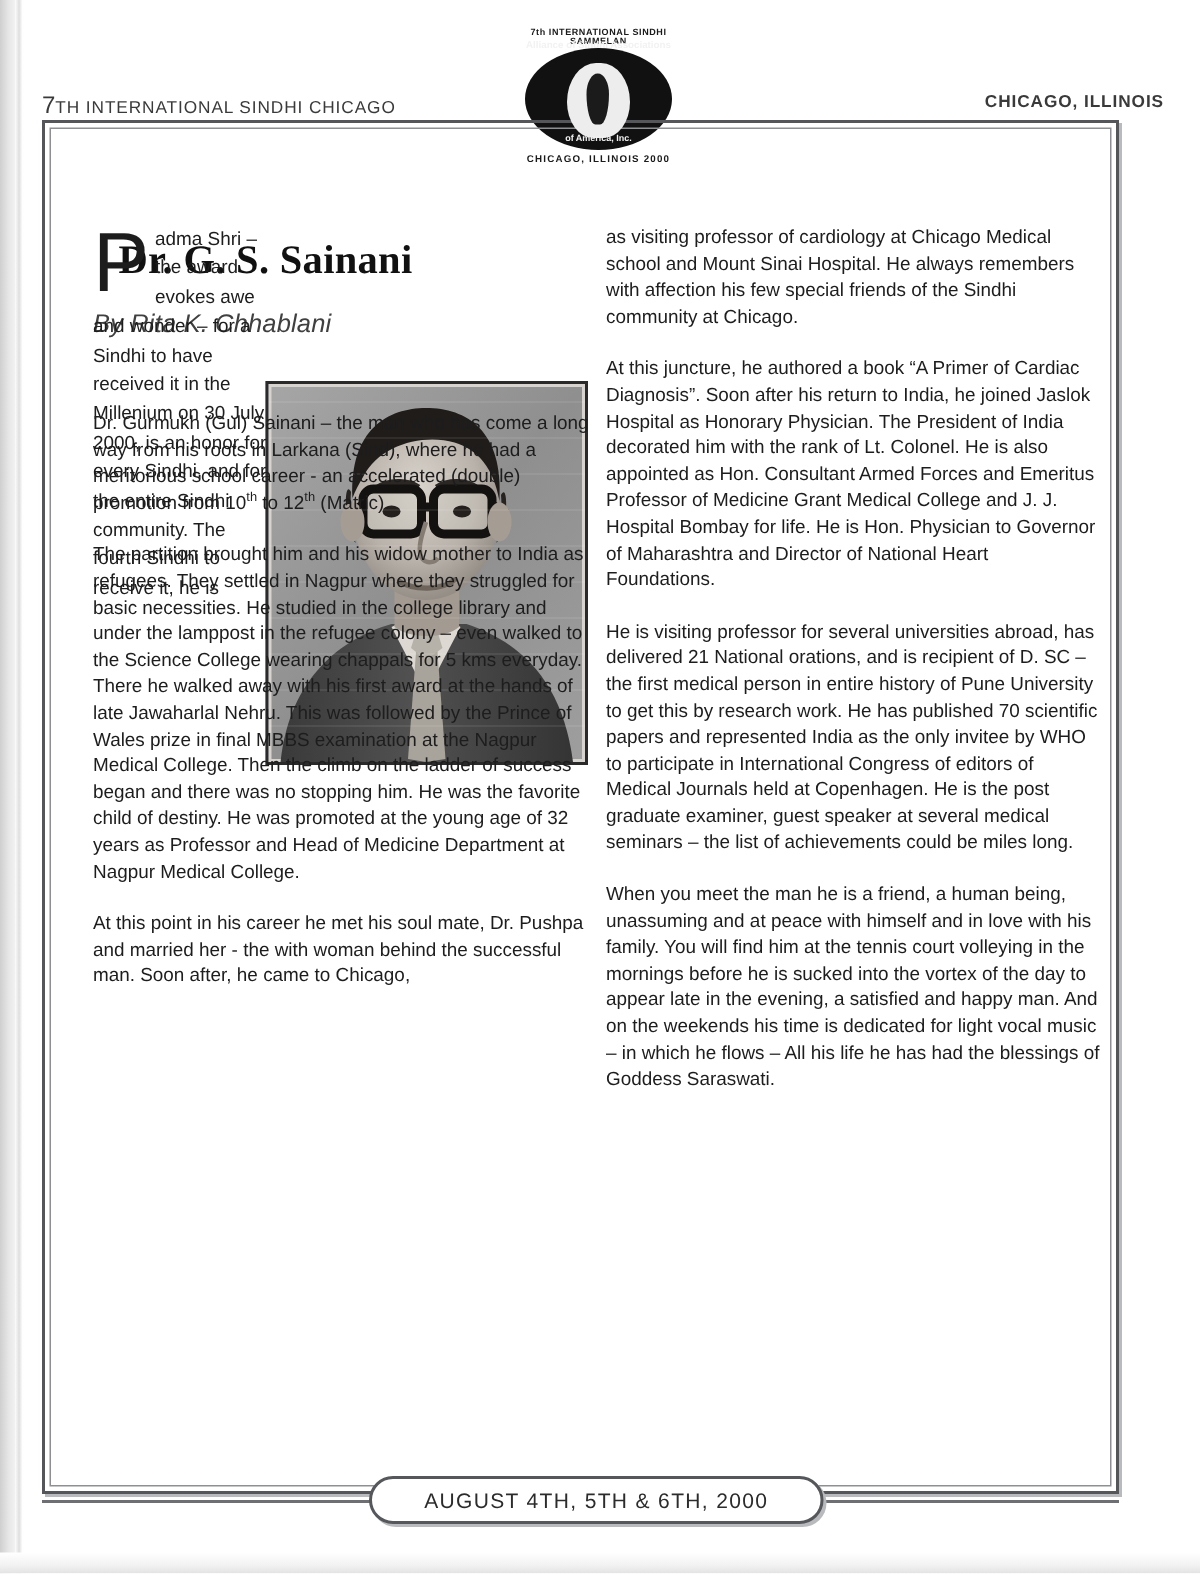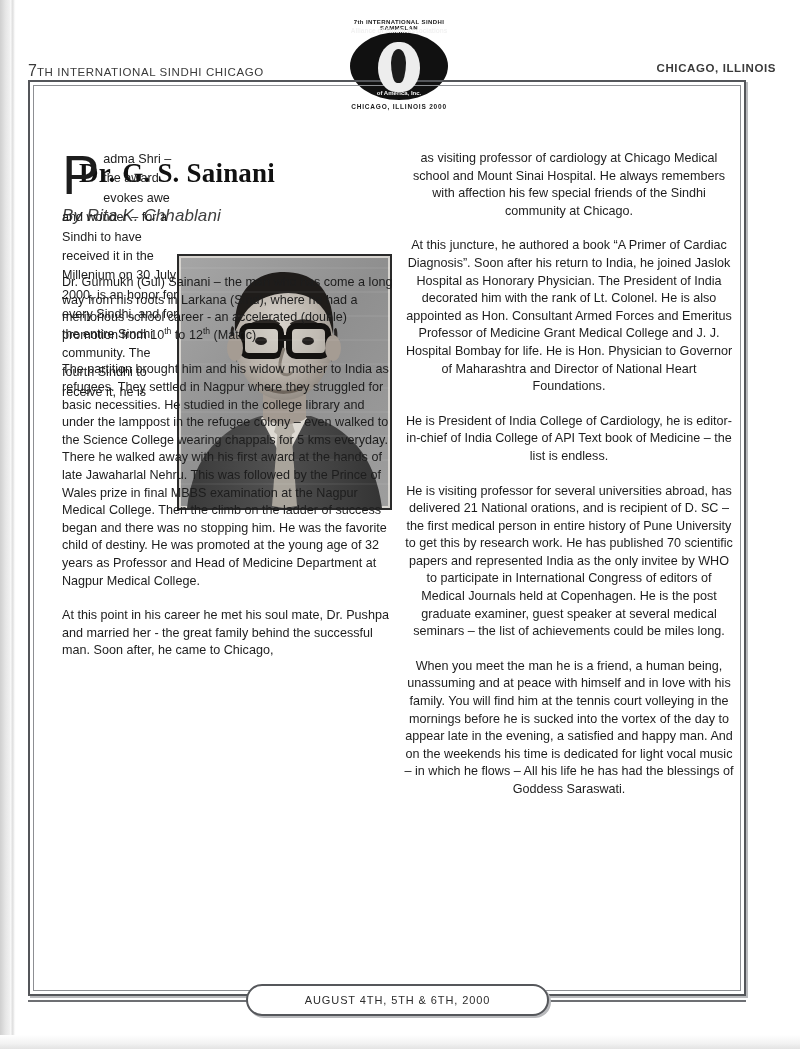--- a/index.html
+++ b/index.html
@@ -163,21 +163,21 @@
 
   .col {
     position: absolute;
     top: 0;
     font-size: 12.6px;
     line-height: 17.6px;
     color: #1d1d1d;
     text-align: left;
   }
   .col-left  { left: 0;   width: 335px; top: 96px; margin-top: 28px; }
-  .col-right { left: 342px; width: 330px; top: 0; text-align: center; }
+  .col-right { left: 342px; width: 330px; top: 0; }
 
   .col p {
     margin: 0 0 17px 0;
   }
 
   
   .intro-wrap {
     position: relative;
     width: 120px;
     font-size: 12.6px;
@@ -232,21 +232,21 @@
     border: 2px solid #55575b;
     border-radius: 16px;
     box-sizing: border-box;
     box-shadow: 2px 2px 0 0 #b9babd;
     background: #ffffff;
     display: flex;
     align-items: center;
     justify-content: center;
   }
   .foot-pill span {
-    font-size: 11px;
+    font-size: 14px;
     letter-spacing: .9px;
     color: #2c2c2c;
   }
   .page-number {
     position: absolute;
     right: 41px;
     top: 1023px;
     font-size: 10.5px;
     color: #333;
     letter-spacing: .4px;
@@ -352,27 +352,26 @@
     <div class="col" style="left:0; top:0; width:118px;">
       <div class="intro-wrap">
         <span class="dropcap">P</span>
         <p>adma Shri – the award evokes awe and wonder – for a Sindhi to have received it in the Millenium on 30 July 2000, is an honor for every Sindhi, and for the entire Sindhi community. The fourth Sindhi to receive it, he is</p>
       </div>
     </div>
 
     <div class="col col-left">
       <p class="after-photo" id="p-after-photo">Dr. Gurmukh (Gul) Sainani – the man who has come a long way from his roots in Larkana (Sind), where he had a meritorious school career - an accelerated (double) promotion from 10<sup>th</sup> to 12<sup>th</sup> (Matric).</p>
       <p>The partition brought him and his widow mother to India as refugees. They settled in Nagpur where they struggled for basic necessities.  He studied in the college library and under the lamppost in the refugee colony – even walked to the Science College wearing chappals for 5 kms everyday.  There he walked away with his first award at the hands of late Jawaharlal Nehru.  This was followed by the Prince of Wales prize in final MBBS examination at the Nagpur Medical College.  Then the climb on the ladder of success began and there was no stopping him.  He was the favorite child of destiny.  He was promoted at the young age of 32 years as Professor and Head of Medicine Department at Nagpur Medical College.</p>
-      <p>At this point in his career he met his soul mate, Dr. Pushpa and married her - the great family behind the successful man. Soon after, he came to Chicago,</p>
+      <p>At this point in his career he met his soul mate, Dr. Pushpa and married her - the with woman behind the successful man. Soon after, he came to Chicago,</p>
     </div>
 
     <div class="col col-right">
       <p>as visiting professor of cardiology at Chicago Medical school and Mount Sinai Hospital.  He always remembers with affection his few special friends of the Sindhi community at Chicago.</p>
       <p>At this juncture, he authored a book “A Primer of Cardiac Diagnosis”.  Soon after his return to India, he joined Jaslok Hospital as Honorary Physician.  The President of India decorated him with the rank of Lt. Colonel.  He is also appointed as Hon. Consultant Armed Forces and Emeritus Professor of Medicine Grant Medical College and J. J. Hospital Bombay for life.  He is Hon. Physician to Governor of Maharashtra and Director of National Heart Foundations.</p>
-      <p>He is President of India College of Cardiology, he is editor-in-chief of India College of API Text book of Medicine – the list is endless.</p>
       <p>He is visiting professor for several universities abroad, has delivered 21 National orations, and is recipient of D. SC – the first medical person in entire history of Pune University to get this by research work. He has published 70 scientific papers and represented India as the only invitee by WHO to participate in International Congress of editors of Medical Journals held at Copenhagen. He is the post graduate examiner, guest speaker at several medical seminars – the list of achievements could be miles long.</p>
       <p>When you meet the man he is a friend, a human being, unassuming and at peace with himself and in love with his family.  You will find him at the tennis court volleying in the mornings before he is sucked into the vortex of the day to appear late in the evening, a satisfied and happy man.  And on the weekends his time is dedicated for light vocal music – in which he flows – All his life he has had the blessings of Goddess Saraswati.</p>
     </div>
 
   </div>
 
   <div class="foot-rule-left"></div>
   <div class="foot-rule-right"></div>
   <div class="foot-pill">
     <span>AUGUST 4TH, 5TH &amp; 6TH, 2000</span>

